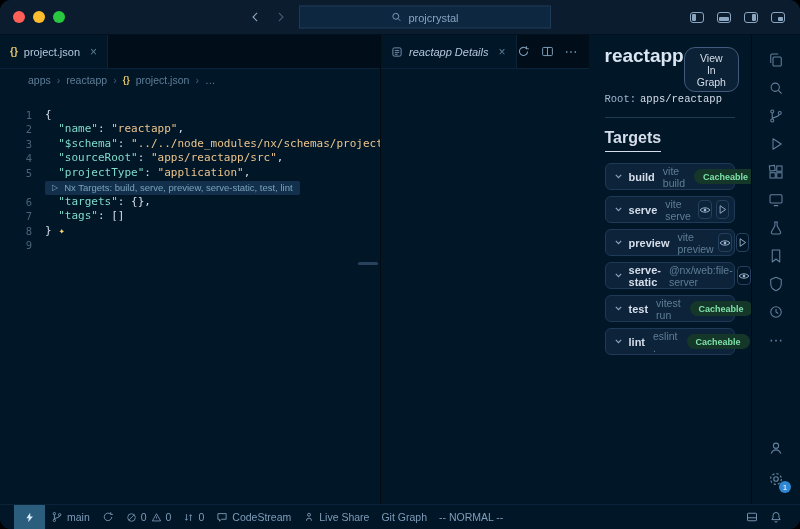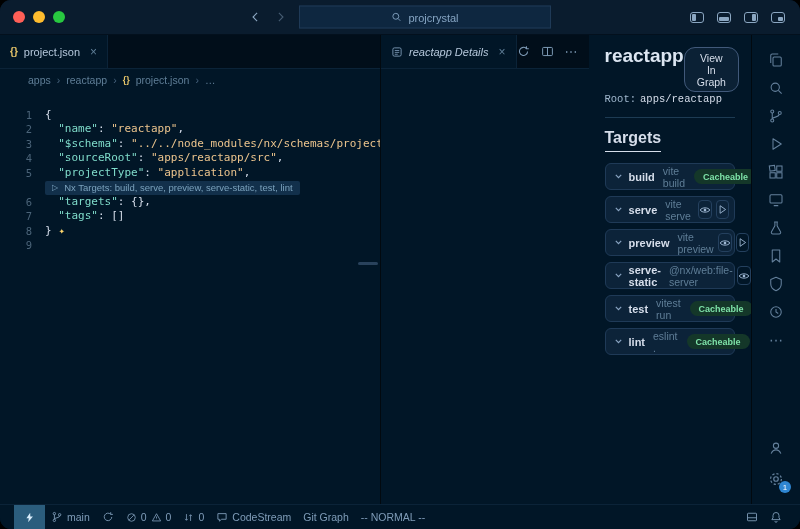--- a/index.html
+++ b/index.html
@@ -461,20 +461,27 @@
         </svg>
       <span>0</span>
     </button>
     <button class="sitem">
       <svg width="12" height="12" viewBox="0 0 16 16" stroke="currentColor" fill="none" stroke-width="1.2">
           <path d="M2.5 3.5h11v7.5h-6l-3 2.5v-2.5h-2z" stroke-linejoin="round"></path>
         </svg>
       <span>CodeStream</span>
     </button>
     <button class="sitem">
+      <svg width="12" height="12" viewBox="0 0 16 16" stroke="currentColor" fill="none" stroke-width="1.2">
+          <circle cx="8" cy="5" r="2"></circle>
+          <path d="M4.5 13a3.5 3.5 0 0 1 7 0"></path>
+        </svg>
+      <span>Live Share</span>
+    </button>
+    <button class="sitem">
       <span>Git Graph</span>
     </button>
     <button class="sitem">
       <span>-- NORMAL --</span>
     </button>
     <div class="sright">
       <button class="sitem">
           <svg width="12" height="12" viewBox="0 0 16 16" stroke="currentColor" fill="none" stroke-width="1.2">
             <rect x="2" y="3" width="12" height="10" rx="1"></rect>
             <path d="M2 9h12"></path>

